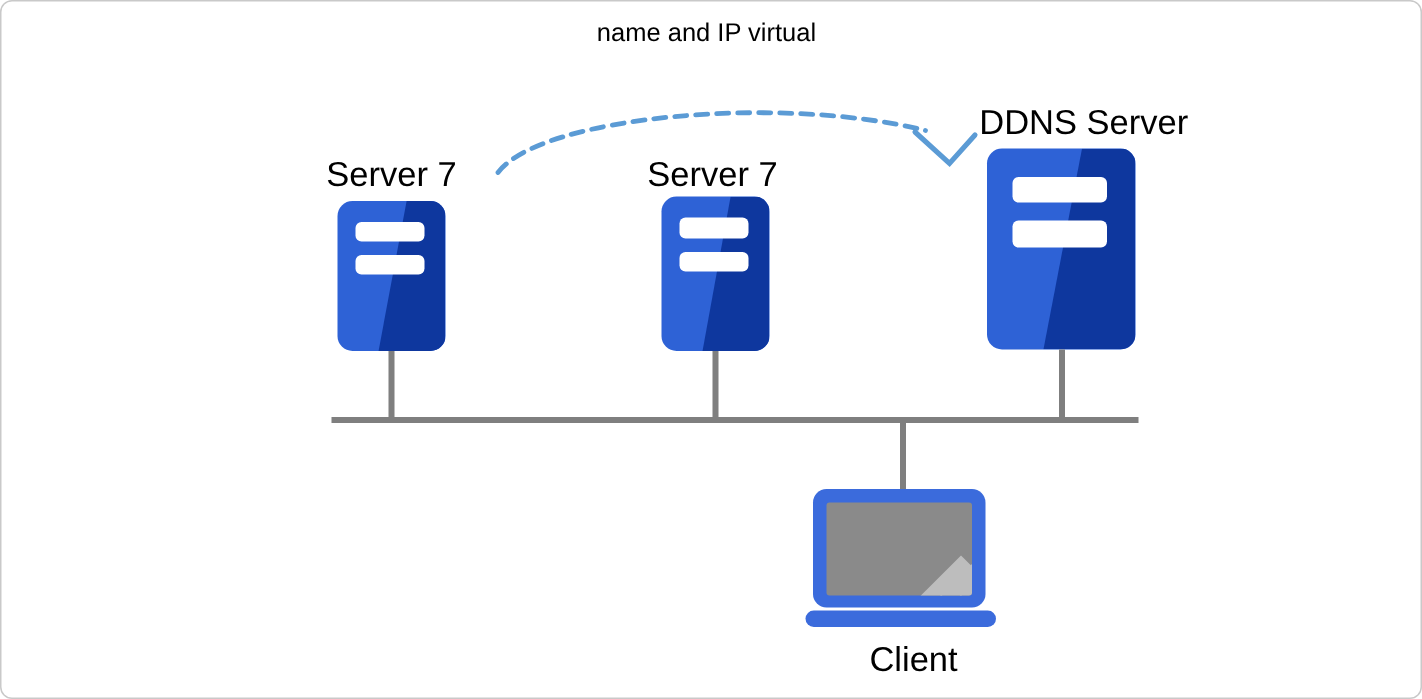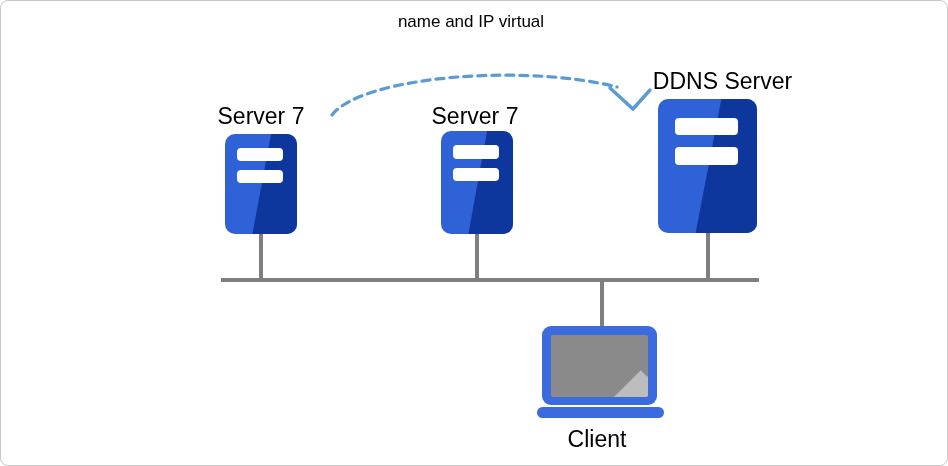--- a/index.html
+++ b/index.html
@@ -95,21 +95,21 @@
   </div>
 
   <svg class="arrow-svg" width="946" height="464" viewBox="0 0 946 464">
     <path d="M 331 114 C 360 76, 520 62, 616 86" fill="none" style="stroke:var(--arrow-blue,#5B9BD5)" stroke-width="3.2" stroke-dasharray="8 6" stroke-linecap="round"></path>
     <path d="M 609 87 L 632 108 L 649 89" fill="none" style="stroke:var(--arrow-blue,#5B9BD5)" stroke-width="3.4" stroke-linecap="round" stroke-linejoin="miter"></path>
   </svg>
 
   <div class="label" style="left:200px; top:102px; width:120px;">Server 7</div>
   <div class="label" style="left:414px; top:102px; width:120px;">Server 7</div>
   <div class="label" style="left:649px; top:67px; width:145px;">DDNS Server</div>
-  <div class="label" style="left:536px; top:425px; width:120px;">Client</div>
+  <div class="label" style="left:548px; top:425px; width:120px;">Client</div>
 
   <div class="server-icon" style="left:224px; top:133px; width:72px; height:100px;">
     <div class="server-shade"></div>
     <div class="server-bar b1"></div>
     <div class="server-bar b2"></div>
   </div>
 
   <div class="server-icon" style="left:440px; top:130px; width:72px; height:103px;">
     <div class="server-shade"></div>
     <div class="server-bar b1"></div>

